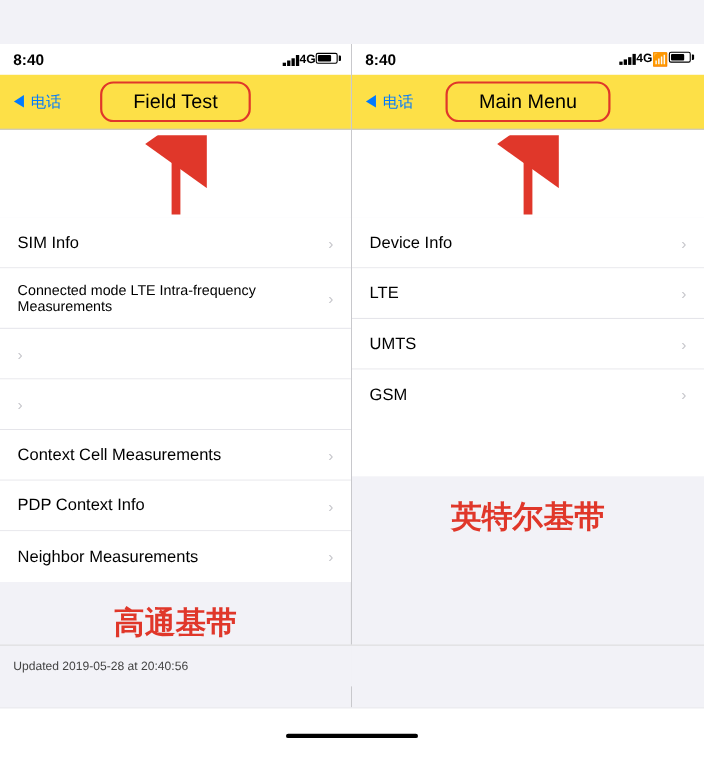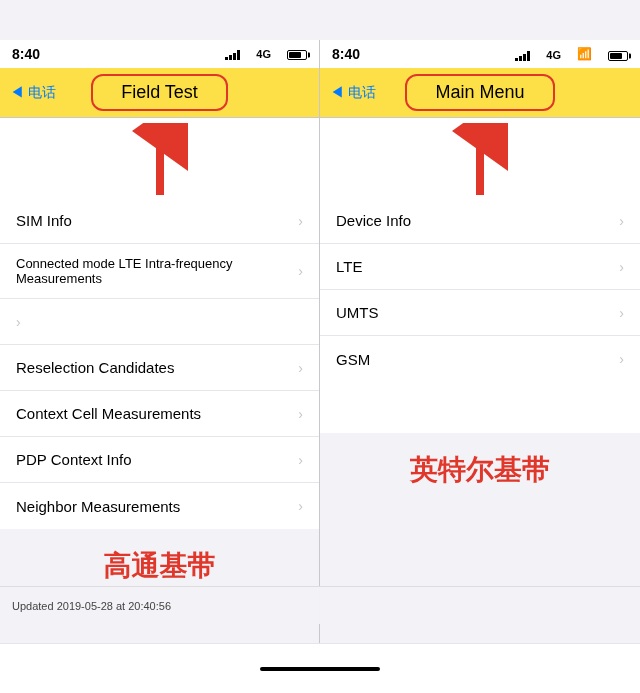--- a/index.html
+++ b/index.html
@@ -50,22 +50,22 @@
       font-weight: 600;
     }
 
     .status-bar .time {
       font-weight: 700;
       font-size: 14px;
     }
 
     .status-icons {
       display: flex;
-      align-items: flex-end;
-      gap: 16px;
+      align-items: flex-start;
+      gap: 0;
       font-size: 11px;
     }
 
     .signal-bars {
       display: flex;
       align-items: flex-end;
       gap: 1px;
       height: 12px;
     }
     .signal-bars span {
@@ -284,21 +284,20 @@
         <span class="chevron">›</span>
       </div>
       <div class="list-item">
         <span class="list-item-text" style="font-size:13px;">Connected mode LTE Intra-frequency Measurements</span>
         <span class="chevron">›</span>
       </div>
       <div class="list-item">
         <span class="chevron">›</span>
       </div>
       <div class="list-item">
-        <span class="list-item-text">Reselection Candidates</span>
         <span class="chevron">›</span>
       </div>
       <div class="list-item">
         <span class="list-item-text">Context Cell Measurements</span>
         <span class="chevron">›</span>
       </div>
       <div class="list-item">
         <span class="list-item-text">PDP Context Info</span>
         <span class="chevron">›</span>
       </div>

